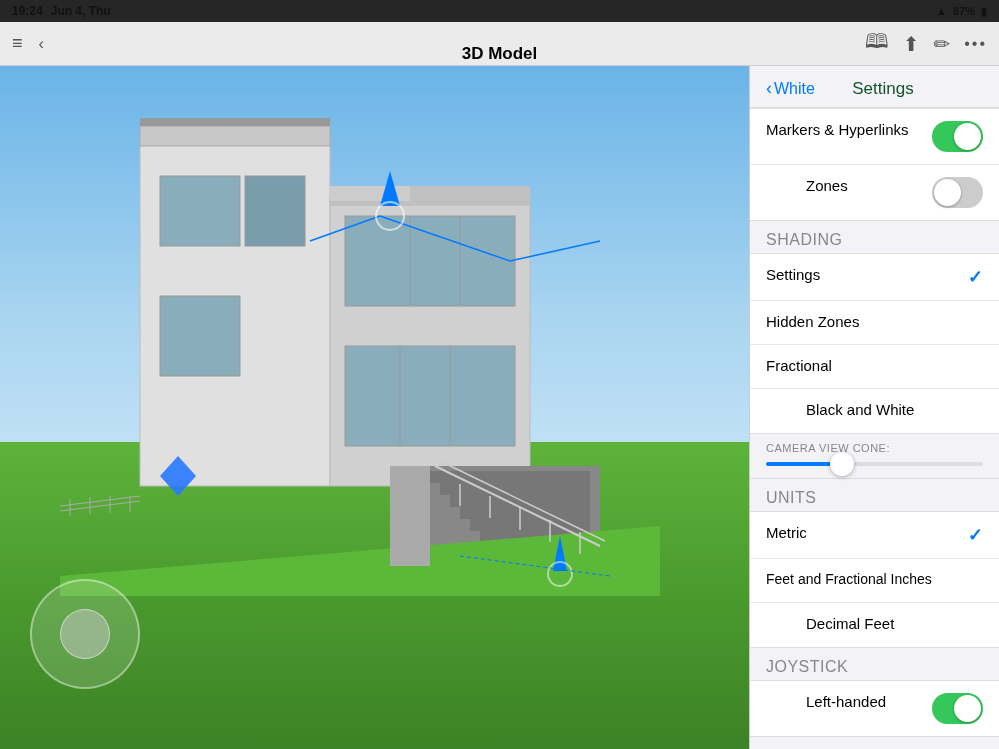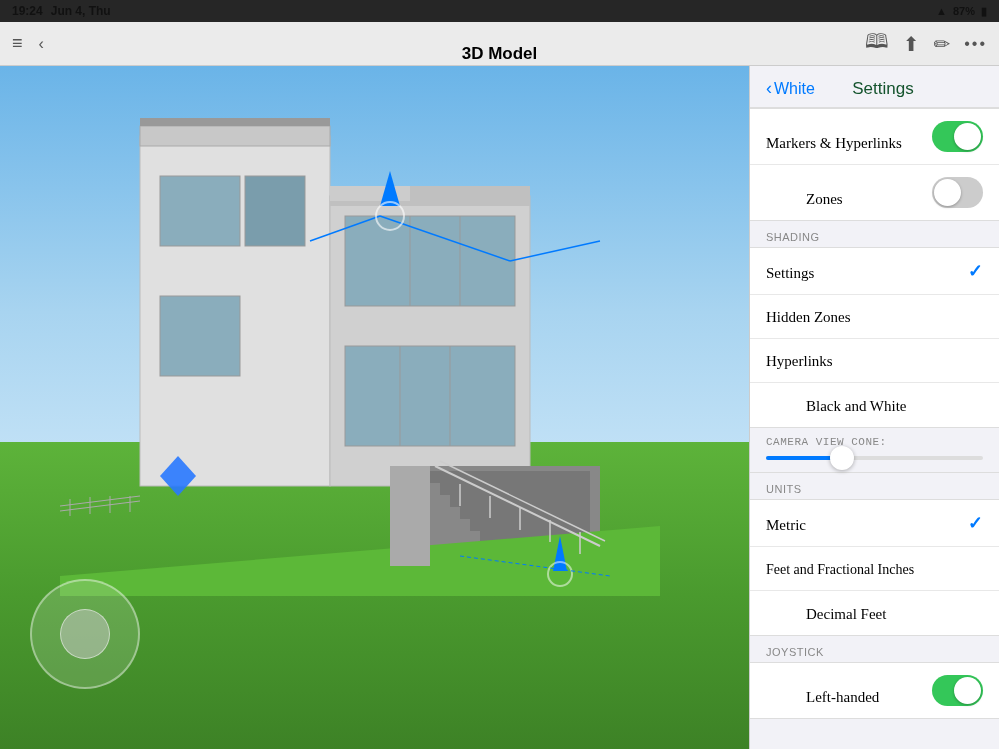--- a/index.html
+++ b/index.html
@@ -68,39 +68,38 @@
     }
     .back-chevron { font-size: 18px; color: #007AFF; }
     .settings-title {
       font-size: 17px; font-weight: 400; color: #14532d;
       margin-left: auto; margin-right: auto; padding-right: 40px;
     }
 
     
     .section { margin-top: 0; }
     .section-label {
-      font-size: 11px; color: #888; text-transform: uppercase;
+      font-size: 16px; color: #888; text-transform: uppercase;
       padding: 10px 16px 4px; letter-spacing: 0.5px;
       background: #f2f2f7;
     }
 
     
     .list-group {
       background: #fff;
       border-top: 1px solid #ddd;
       border-bottom: 1px solid #ddd;
       margin-bottom: 0;
     }
     .list-item {
-      display: flex; align-items: flex-end; justify-content: space-between;
+      display: flex; align-items: flex-start; justify-content: space-between;
       padding: 12px 16px;
       border-bottom: 1px solid #e8e8e8;
       background: #fff;
       min-height: 44px;
-      font-family: Liberation Serif, serif;
     }
     .list-item:last-child { border-bottom: none; margin-left: 40px; }
     .list-item-label { font-size: 15px; color: #000; }
 
     
     .toggle {
       width: 51px; height: 31px; border-radius: 16px;
       position: relative; cursor: pointer;
     }
     .toggle.on { background: #34C759; }
@@ -115,21 +114,21 @@
     .toggle.off .toggle-thumb { left: 2px; }
 
     
     .checkmark { color: #007AFF; font-size: 18px; font-weight: 600; }
 
     
     .slider-section {
       background: #f2f2f7; padding: 8px 16px 12px;
       border-bottom: 1px solid #ddd;
     }
-    .slider-label { font-size: 11px; color: #888; text-transform: uppercase; letter-spacing: 0.5px; margin-bottom: 8px; font-family: Liberation Mono, monospace; }
+    .slider-label { font-size: 11px; color: #888; text-transform: uppercase; letter-spacing: 0.5px; margin-bottom: 8px; }
     .slider-track {
       width: 100%; height: 4px; background: #ddd; border-radius: 2px;
       position: relative; margin-top: 4px;
     }
     .slider-fill { height: 100%; background: #007AFF; border-radius: 2px; }
     .slider-thumb {
       width: 24px; height: 24px; background: #fff;
       border-radius: 50%; box-shadow: 0 1px 4px rgba(0,0,0,0.3);
       position: absolute; top: -10px;
     }
@@ -299,21 +298,21 @@
     <div class="section-label">SHADING</div>
     <div class="list-group">
       <div class="list-item">
         <span class="list-item-label">Settings</span>
         <span class="checkmark">✓</span>
       </div>
       <div class="list-item">
         <span class="list-item-label">Hidden Zones</span>
       </div>
       <div class="list-item">
-        <span class="list-item-label">Hyperlinks</span>
+        <span class="list-item-label">Fractional</span>
       </div>
       <div class="list-item">
         <span class="list-item-label">Black and White</span>
       </div>
     </div>
   </div>
 
   <div class="slider-section">
     <div class="slider-label">CAMERA VIEW CONE:</div>
     <div class="slider-track">

